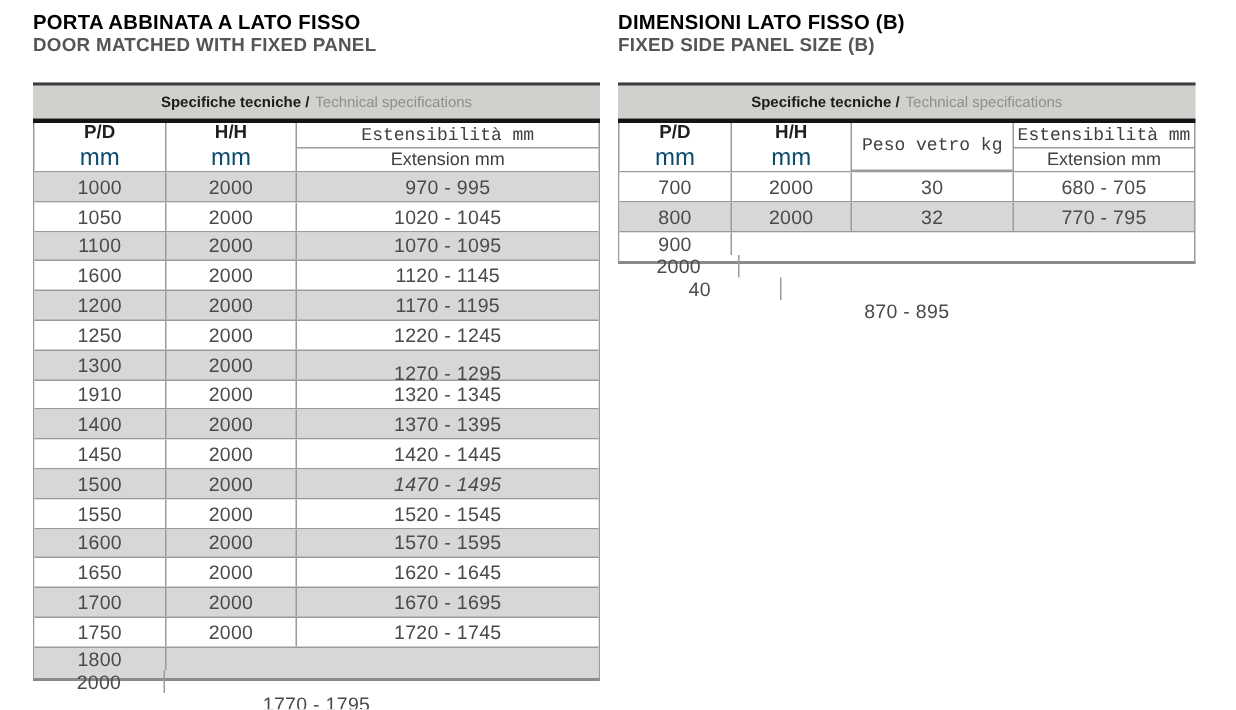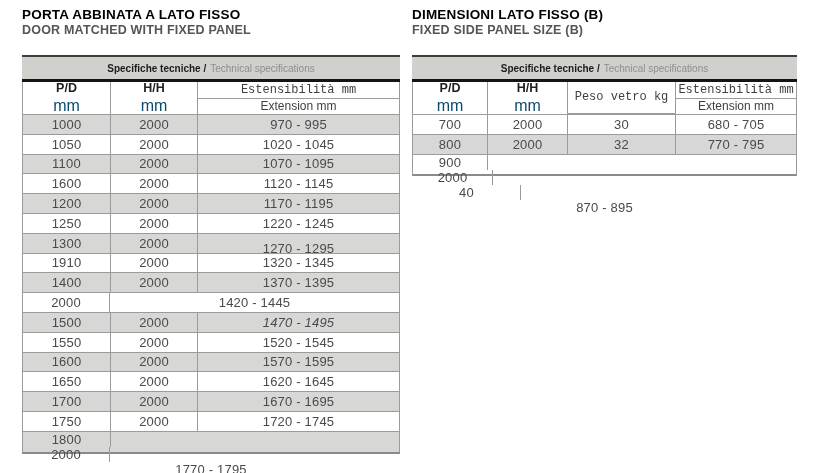--- a/index.html
+++ b/index.html
@@ -104,20 +104,21 @@
             <div class="cell" style="width: 88px; flex-shrink: 0;">1910</div>
             <div class="cell" style="width: 87px; flex-shrink: 0;">2000</div>
             <div class="cell" style="flex: 1 1 0%;">1320 - 1345</div>
           </div>
           <div class="row shade">
             <div class="cell" style="width: 88px; flex-shrink: 0;">1400</div>
             <div class="cell" style="width: 87px; flex-shrink: 0;">2000</div>
             <div class="cell" style="flex: 1 1 0%;">1370 - 1395</div>
           </div>
           <div class="row">
+            <div class="cell" style="width: 88px; flex-shrink: 0;">1450</div>
             <div class="cell" style="width: 87px; flex-shrink: 0;">2000</div>
             <div class="cell" style="flex: 1 1 0%;">1420 - 1445</div>
           </div>
           <div class="row shade">
             <div class="cell" style="width: 88px; flex-shrink: 0;">1500</div>
             <div class="cell" style="width: 87px; flex-shrink: 0;">2000</div>
             <div class="cell" style="flex: 1 1 0%; font-style: italic;">1470 - 1495</div>
           </div>
           <div class="row">
             <div class="cell" style="width: 88px; flex-shrink: 0;">1550</div>

